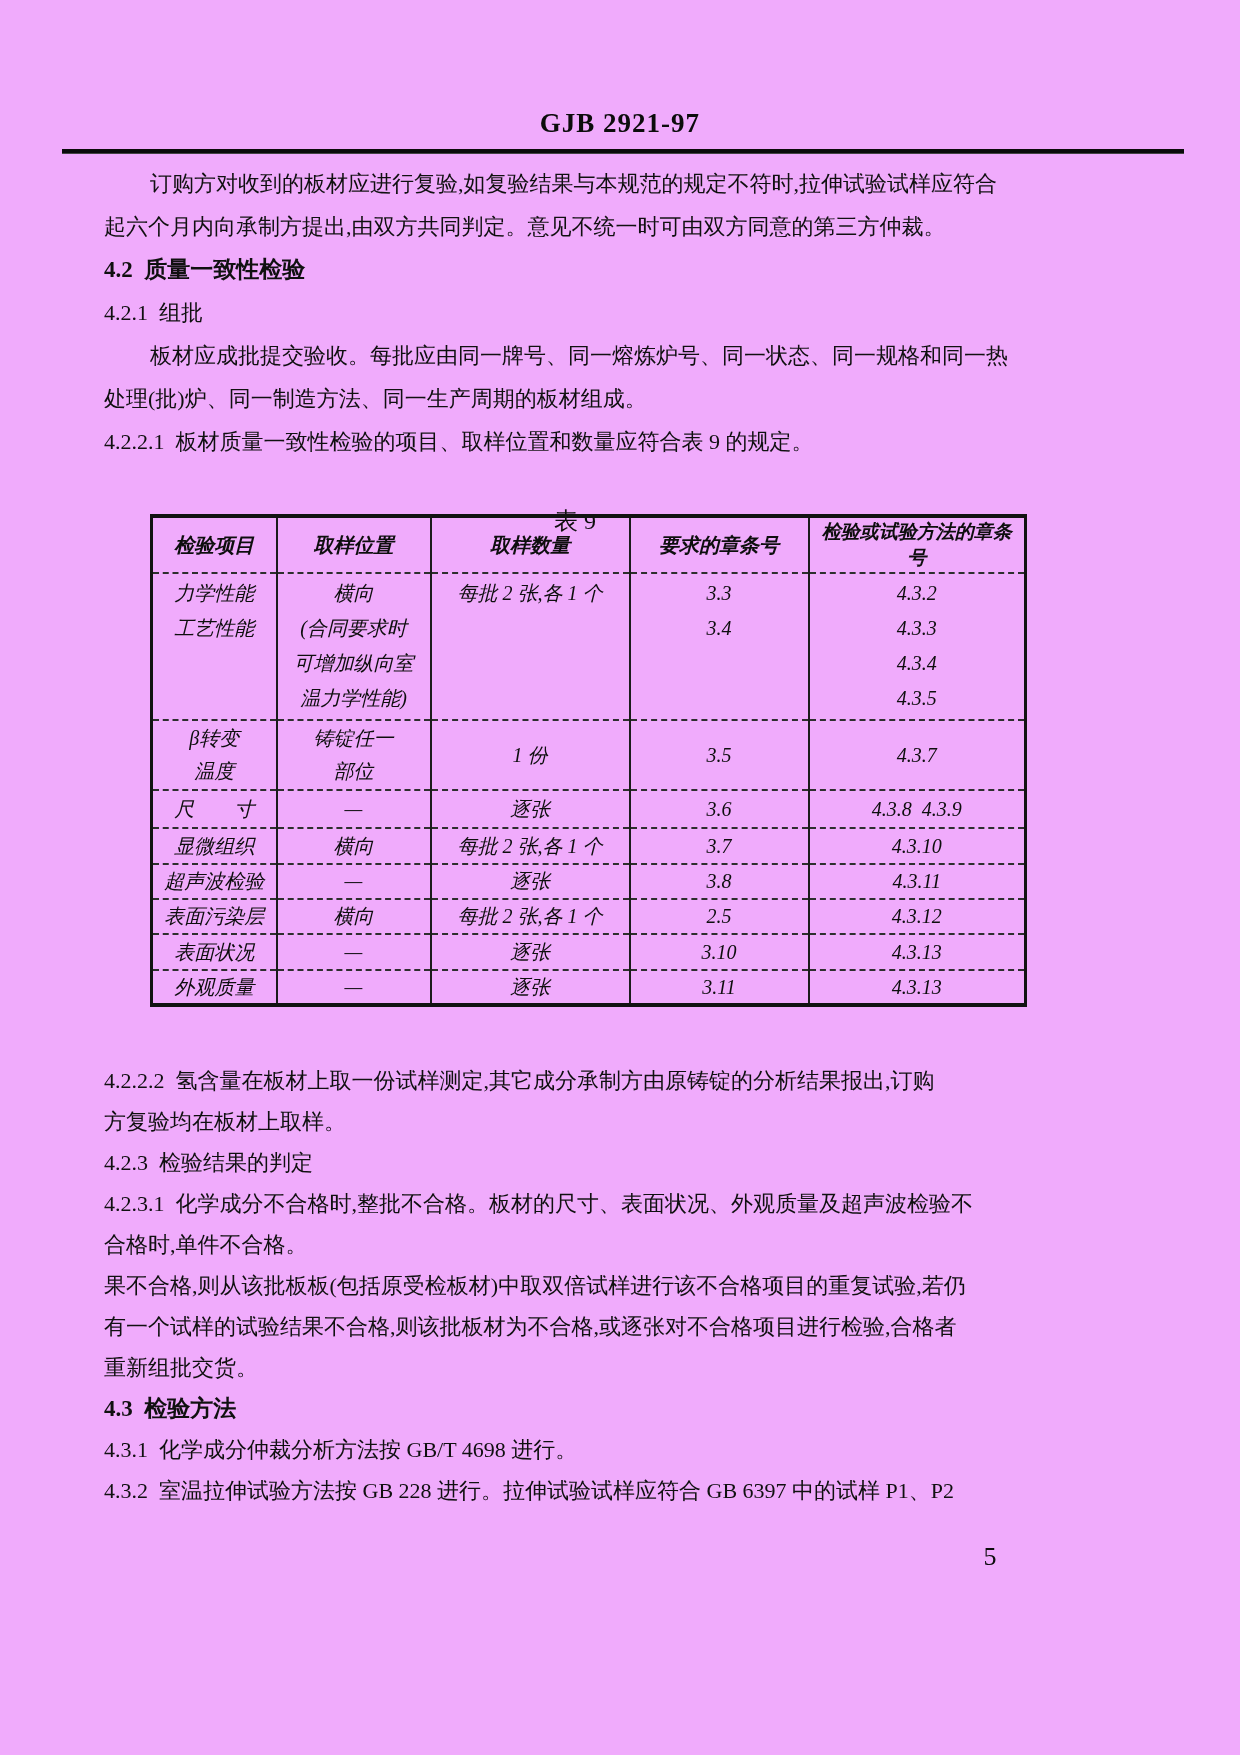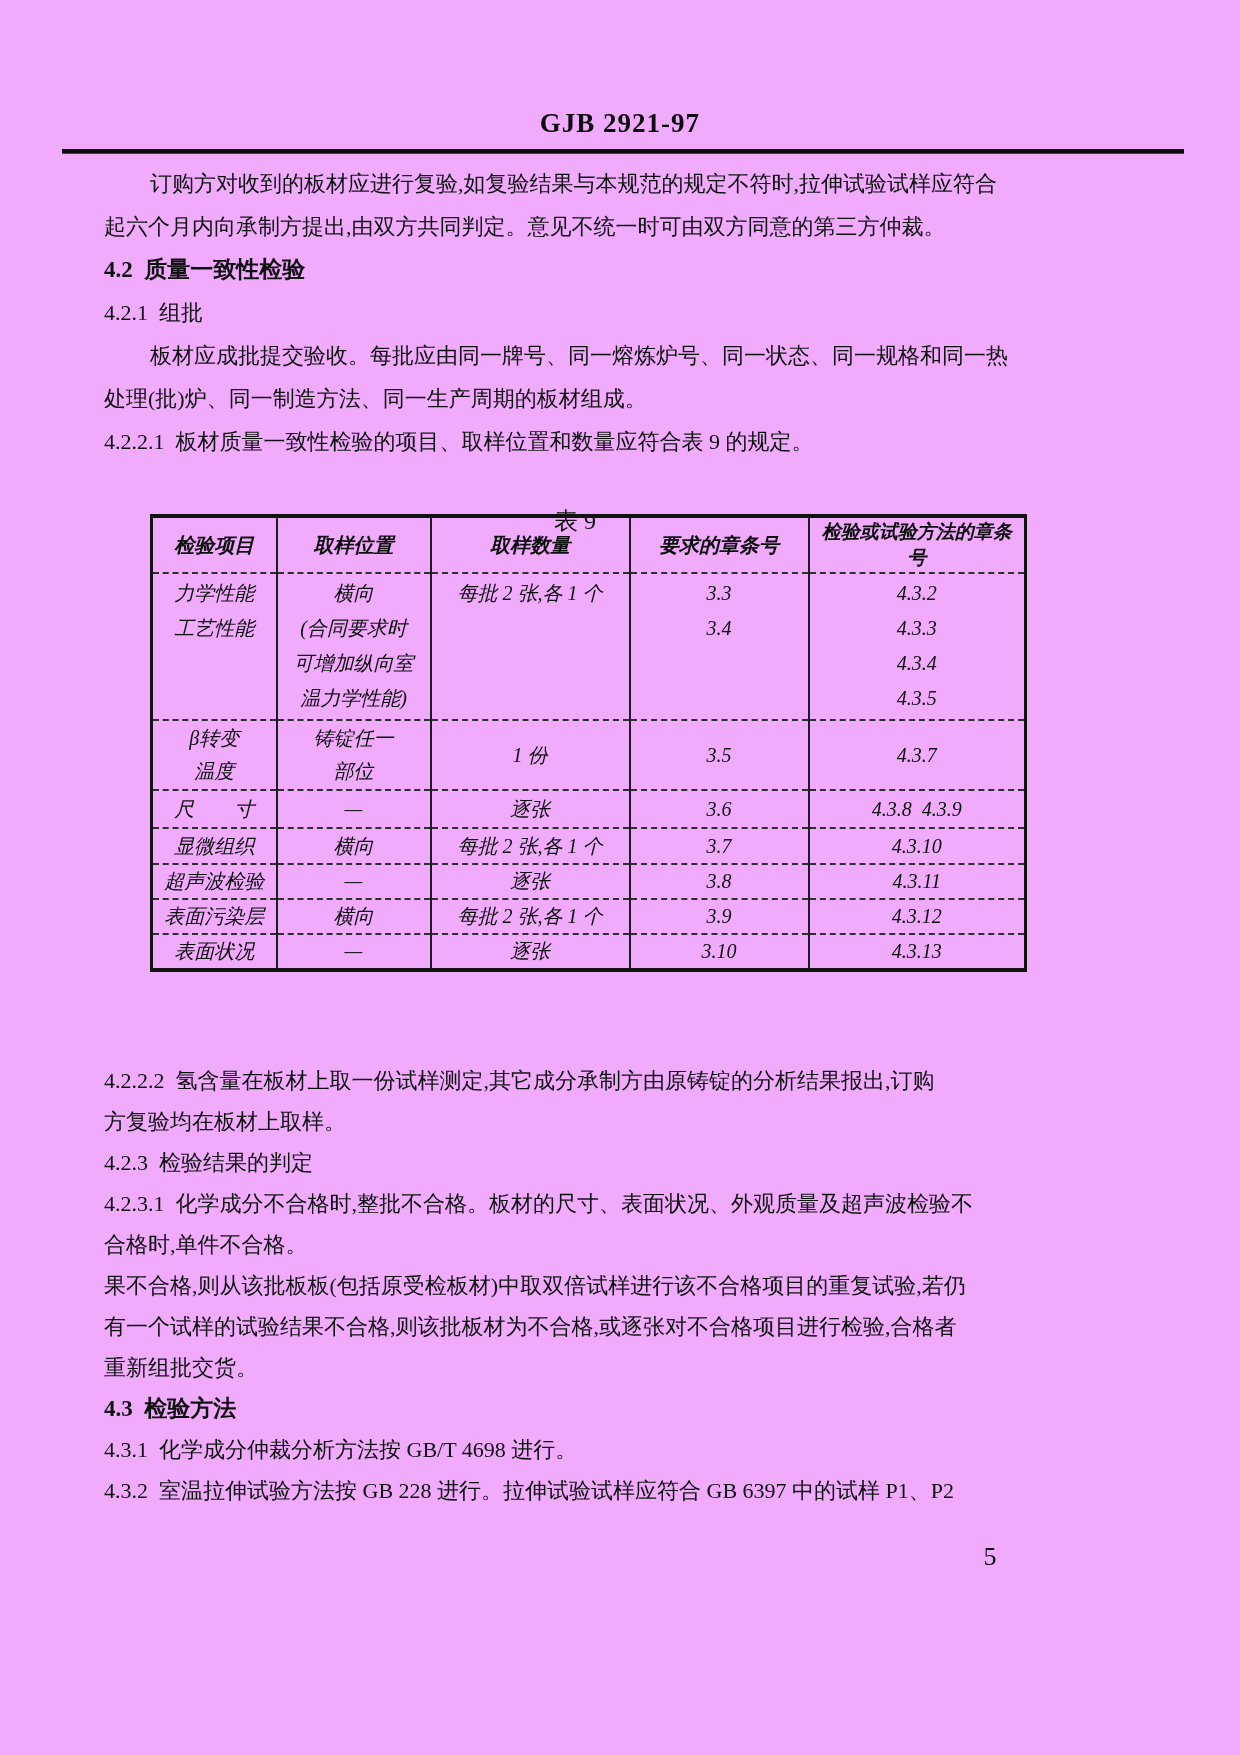--- a/index.html
+++ b/index.html
@@ -156,28 +156,35 @@
         <td>超声波检验</td>
         <td>—</td>
         <td>逐张</td>
         <td>3.8</td>
         <td>4.3.11</td>
       </tr>
       <tr class="r7">
         <td>表面污染层</td>
         <td>横向</td>
         <td>每批 2 张,各 1 个</td>
-        <td>3.9</td>
+        <td>2.5</td>
         <td>4.3.12</td>
       </tr>
       <tr class="r8">
         <td>表面状况</td>
         <td>—</td>
         <td>逐张</td>
         <td>3.10</td>
+        <td>4.3.13</td>
+      </tr>
+      <tr class="r9">
+        <td>外观质量</td>
+        <td>—</td>
+        <td>逐张</td>
+        <td>3.11</td>
         <td>4.3.13</td>
       </tr>
     </tbody>
   </table>
 
   <div class="block block2">
     <div class="ln">4.2.2.2  氢含量在板材上取一份试样测定,其它成分承制方由原铸锭的分析结果报出,订购</div>
     <div class="ln">方复验均在板材上取样。</div>
     <div class="ln">4.2.3  检验结果的判定</div>
     <div class="ln">4.2.3.1  化学成分不合格时,整批不合格。板材的尺寸、表面状况、外观质量及超声波检验不</div>

